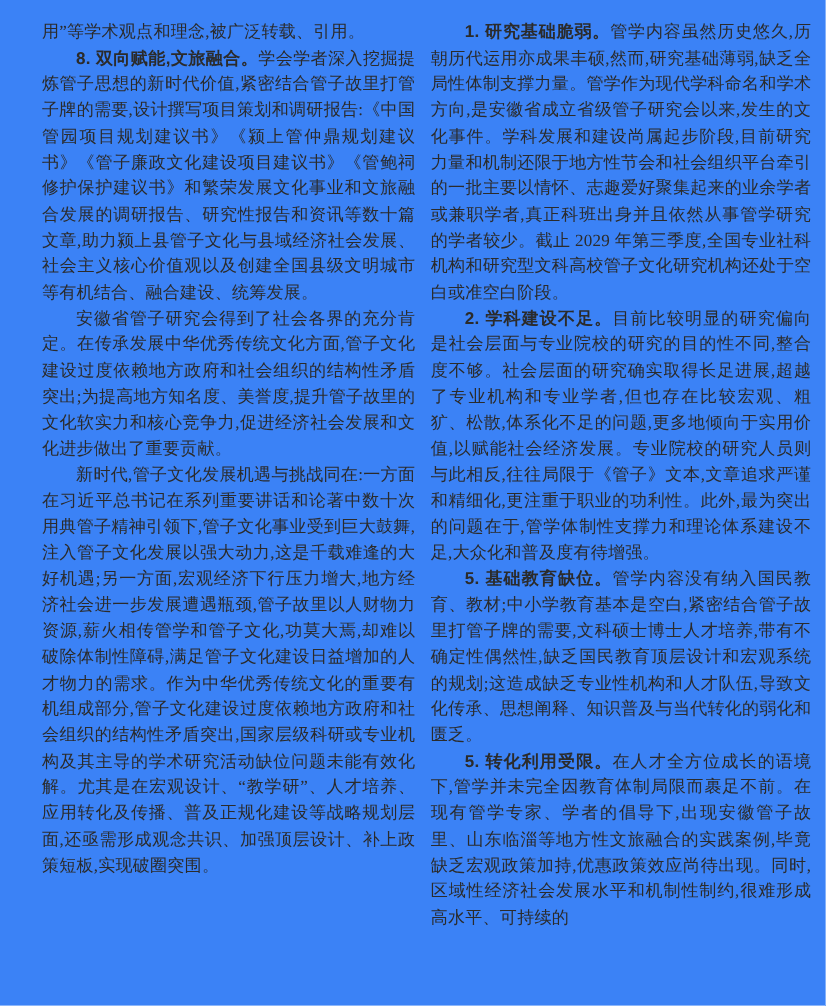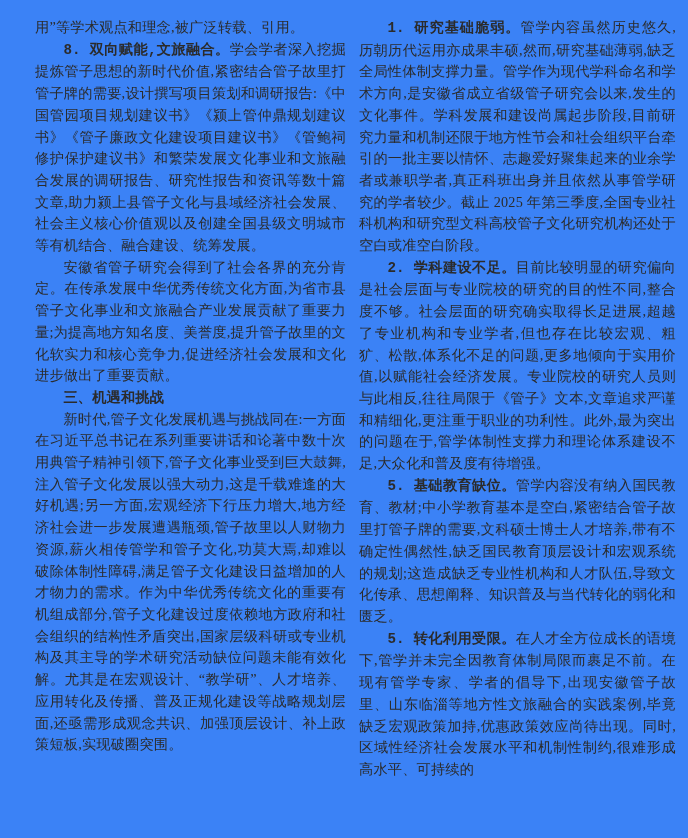--- a/index.html
+++ b/index.html
@@ -34,53 +34,50 @@
   .col-right { width: 317px; flex: 0 0 317px; }
   .para {
     margin: 0;
     text-indent: 2em;
   }
   .para.no-indent {
     text-indent: 0;
   }
   .lead {
     font-weight: bold;
-    font-family: Liberation Mono, monospace;
+    font-family: Liberation Sans, sans-serif;
   }
   .para.heading {
     font-weight: bold;
     font-family: "Liberation Sans", "DejaVu Sans", sans-serif;
   }
 </style>
 </head>
 <body>
 
 <div class="page">
 
   <div class="col col-left">
     <p class="para no-indent">
       <span class="body-text">用”等学术观点和理念,被广泛转载、引用。</span>
     </p>
     <p class="para">
       <span class="lead">8. 双向赋能,文旅融合。</span><span class="body-text">学会学者深入挖掘提炼管子思想的新时代价值,紧密结合管子故里打管子牌的需要,设计撰写项目策划和调研报告:《中国管园项目规划建议书》《颍上管仲鼎规划建议书》《管子廉政文化建设项目建议书》《管鲍祠修护保护建议书》和繁荣发展文化事业和文旅融合发展的调研报告、研究性报告和资讯等数十篇文章,助力颍上县管子文化与县域经济社会发展、社会主义核心价值观以及创建全国县级文明城市等有机结合、融合建设、统筹发展。</span>
     </p>
     <p class="para">
-      <span class="body-text">安徽省管子研究会得到了社会各界的充分肯定。在传承发展中华优秀传统文化方面,为省市县管子文化事业和文旅融合产业发展贡献了重要力量;为提高地方知名度、美誉度,提升管子故里的文化软实力和核心竞争力,促进经济社会发展和文化进步做出了重要贡献。</span>
-    </p>
-    <p class="para heading">
-      <span>三、机遇和挑战</span>
+      <span class="body-text">安徽省管子研究会得到了社会各界的充分肯定。在传承发展中华优秀传统文化方面,管子文化建设过度依赖地方政府和社会组织的结构性矛盾突出;为提高地方知名度、美誉度,提升管子故里的文化软实力和核心竞争力,促进经济社会发展和文化进步做出了重要贡献。</span>
     </p>
     <p class="para">
       <span class="body-text">新时代,管子文化发展机遇与挑战同在:一方面在习近平总书记在系列重要讲话和论著中数十次用典管子精神引领下,管子文化事业受到巨大鼓舞,注入管子文化发展以强大动力,这是千载难逢的大好机遇;另一方面,宏观经济下行压力增大,地方经济社会进一步发展遭遇瓶颈,管子故里以人财物力资源,薪火相传管学和管子文化,功莫大焉,却难以破除体制性障碍,满足管子文化建设日益增加的人才物力的需求。作为中华优秀传统文化的重要有机组成部分,管子文化建设过度依赖地方政府和社会组织的结构性矛盾突出,国家层级科研或专业机构及其主导的学术研究活动缺位问题未能有效化解。尤其是在宏观设计、“教学研”、人才培养、应用转化及传播、普及正规化建设等战略规划层面,还亟需形成观念共识、加强顶层设计、补上政策短板,实现破圈突围。</span>
     </p>
   </div>
 
   <div class="col col-right">
     <p class="para">
-      <span class="lead">1. 研究基础脆弱。</span><span class="body-text">管学内容虽然历史悠久,历朝历代运用亦成果丰硕,然而,研究基础薄弱,缺乏全局性体制支撑力量。管学作为现代学科命名和学术方向,是安徽省成立省级管子研究会以来,发生的文化事件。学科发展和建设尚属起步阶段,目前研究力量和机制还限于地方性节会和社会组织平台牵引的一批主要以情怀、志趣爱好聚集起来的业余学者或兼职学者,真正科班出身并且依然从事管学研究的学者较少。截止 2025 年第三季度,全国专业社科机构和研究型文科高校管子文化研究机构还处于空白或准空白阶段。</span>
+      <span class="lead">1. 研究基础脆弱。</span><span class="body-text">管学内容虽然历史悠久,历朝历代运用亦成果丰硕,然而,研究基础薄弱,缺乏全局性体制支撑力量。管学作为现代学科命名和学术方向,是安徽省成立省级管子研究会以来,发生的文化事件。学科发展和建设尚属起步阶段,目前研究力量和机制还限于地方性节会和社会组织平台牵引的一批主要以情怀、志趣爱好聚集起来的业余学者或兼职学者,真正科班出身并且依然从事管学研究的学者较少。截止 2029 年第三季度,全国专业社科机构和研究型文科高校管子文化研究机构还处于空白或准空白阶段。</span>
     </p>
     <p class="para">
       <span class="lead">2. 学科建设不足。</span><span class="body-text">目前比较明显的研究偏向是社会层面与专业院校的研究的目的性不同,整合度不够。社会层面的研究确实取得长足进展,超越了专业机构和专业学者,但也存在比较宏观、粗犷、松散,体系化不足的问题,更多地倾向于实用价值,以赋能社会经济发展。专业院校的研究人员则与此相反,往往局限于《管子》文本,文章追求严谨和精细化,更注重于职业的功利性。此外,最为突出的问题在于,管学体制性支撑力和理论体系建设不足,大众化和普及度有待增强。</span>
     </p>
     <p class="para">
       <span class="lead">5. 基础教育缺位。</span><span class="body-text">管学内容没有纳入国民教育、教材;中小学教育基本是空白,紧密结合管子故里打管子牌的需要,文科硕士博士人才培养,带有不确定性偶然性,缺乏国民教育顶层设计和宏观系统的规划;这造成缺乏专业性机构和人才队伍,导致文化传承、思想阐释、知识普及与当代转化的弱化和匮乏。</span>
     </p>
     <p class="para">
       <span class="lead">5. 转化利用受限。</span><span class="body-text">在人才全方位成长的语境下,管学并未完全因教育体制局限而裹足不前。在现有管学专家、学者的倡导下,出现安徽管子故里、山东临淄等地方性文旅融合的实践案例,毕竟缺乏宏观政策加持,优惠政策效应尚待出现。同时,区域性经济社会发展水平和机制性制约,很难形成高水平、可持续的</span>
     </p>

